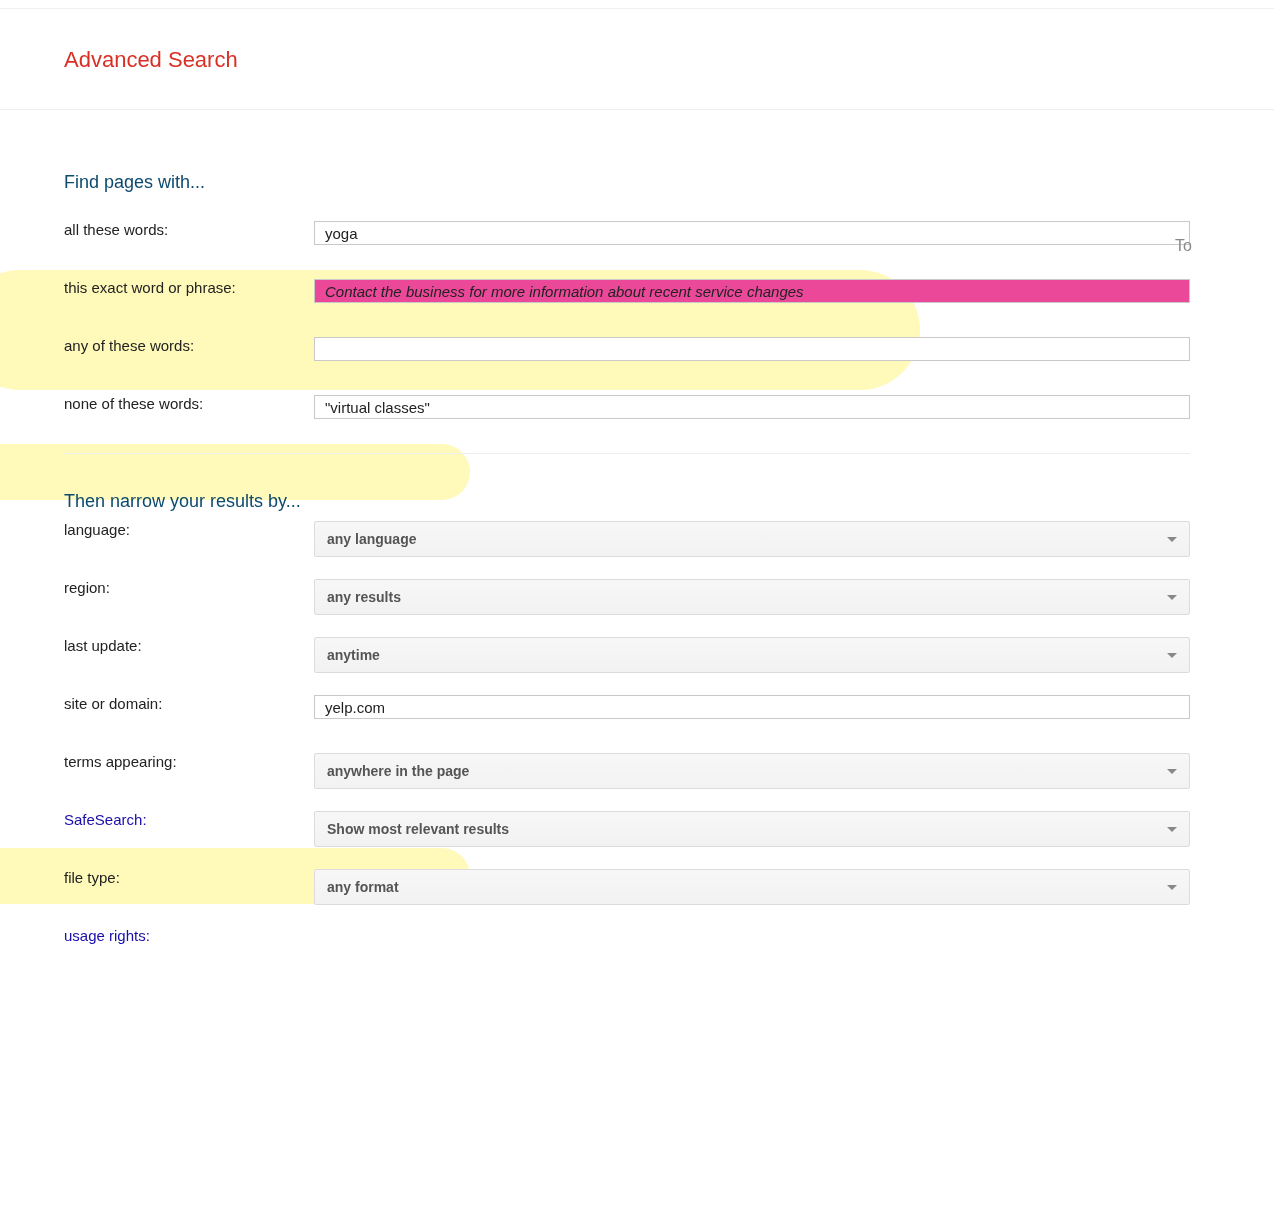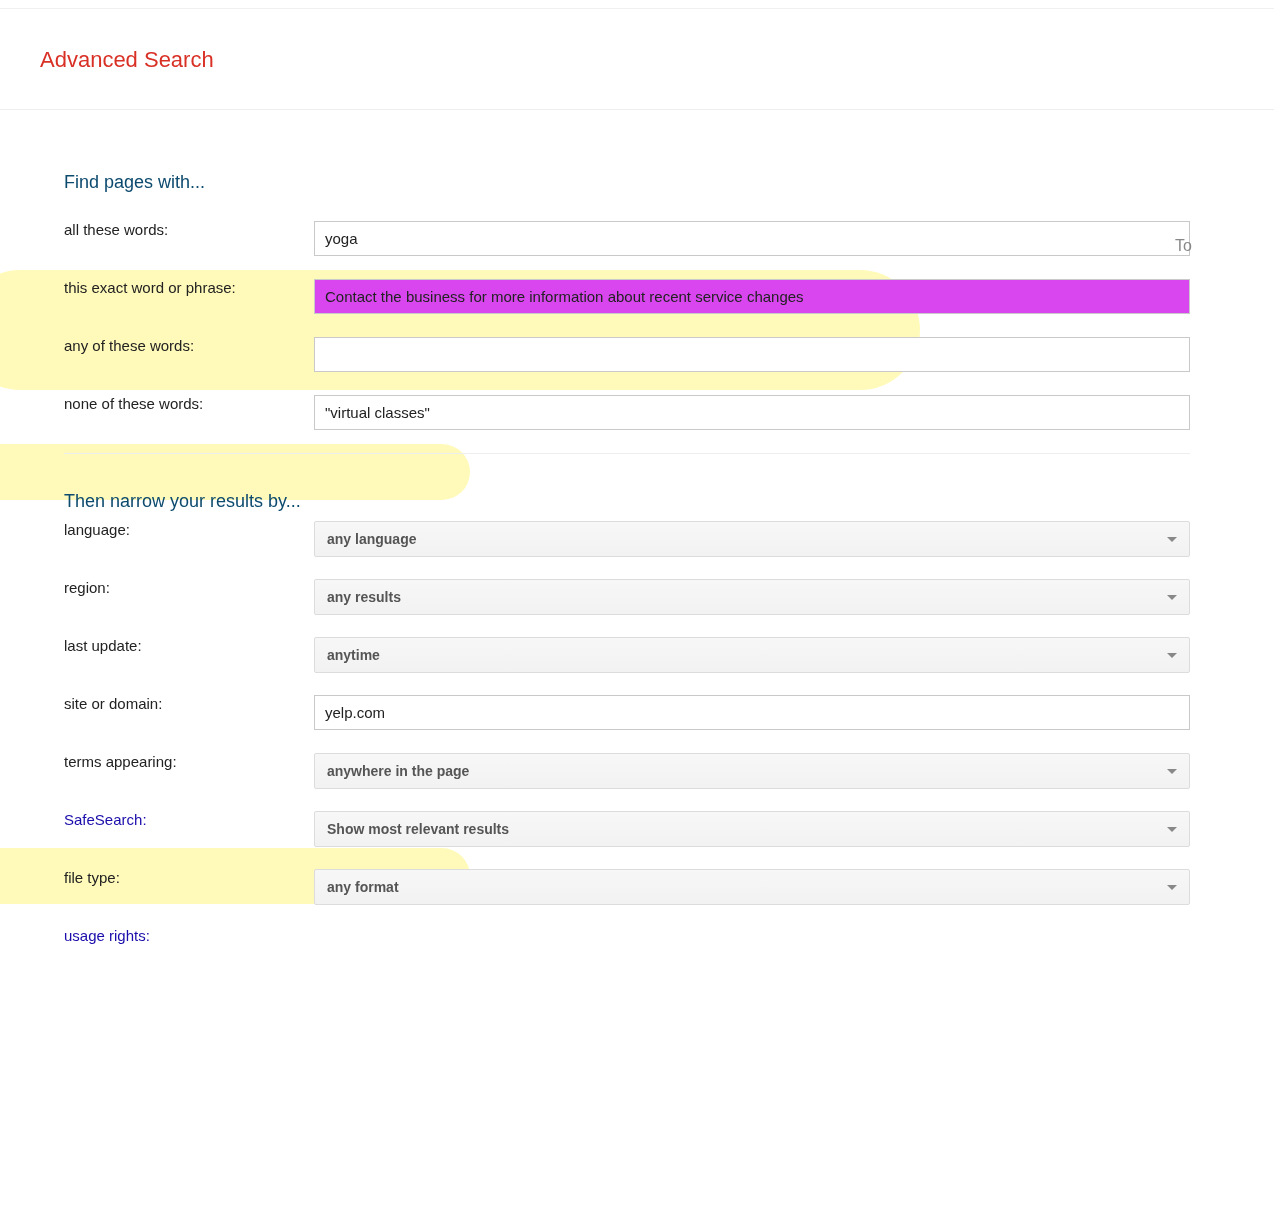--- a/index.html
+++ b/index.html
@@ -8,21 +8,21 @@
     font-family: Arial, Helvetica, sans-serif;
     font-size: 13px;
     color: #222;
     background: #fff;
     width: 1274px;
   }
   .top-border { border-bottom: 1px solid #f0f0f0; height: 8px; }
   .page-title {
     font-size: 22px;
     color: #d93025;
-    padding: 38px 0 36px 40px;
+    padding: 38px 0 36px 64px;
     font-weight: 400;
   }
   .hr {
     border-top: 1px solid #eee;
     margin: 0;
     padding: 0;
   }
   .content {
     padding: 0 0 0 64px;
     width: 1190px;
@@ -56,31 +56,32 @@
     color: #1a0dab;
     cursor: pointer;
   }
   .field-area {
     flex: 1 1 auto;
     display: flex;
     align-items: center;
   }
   input.text-input {
     width: 100%;
-    height: 35px;
+    height: 24px;
     border: 1px solid #c9c9c9;
     padding: 0 10px;
     font-size: 15px;
     color: #222;
     box-sizing: border-box;
     font-family: inherit;
     background: #fff;
   }
   input.text-input.selected-bg {
-    background: #d946ef;
+    background: #ec4899;
+    font-style: italic;
   }
   input.num {
     width: 350px;
   }
   .to-sep {
     font-size: 15px;
     padding: 0 30px;
   }
   .dropdown {
     flex: 1 1 auto;

